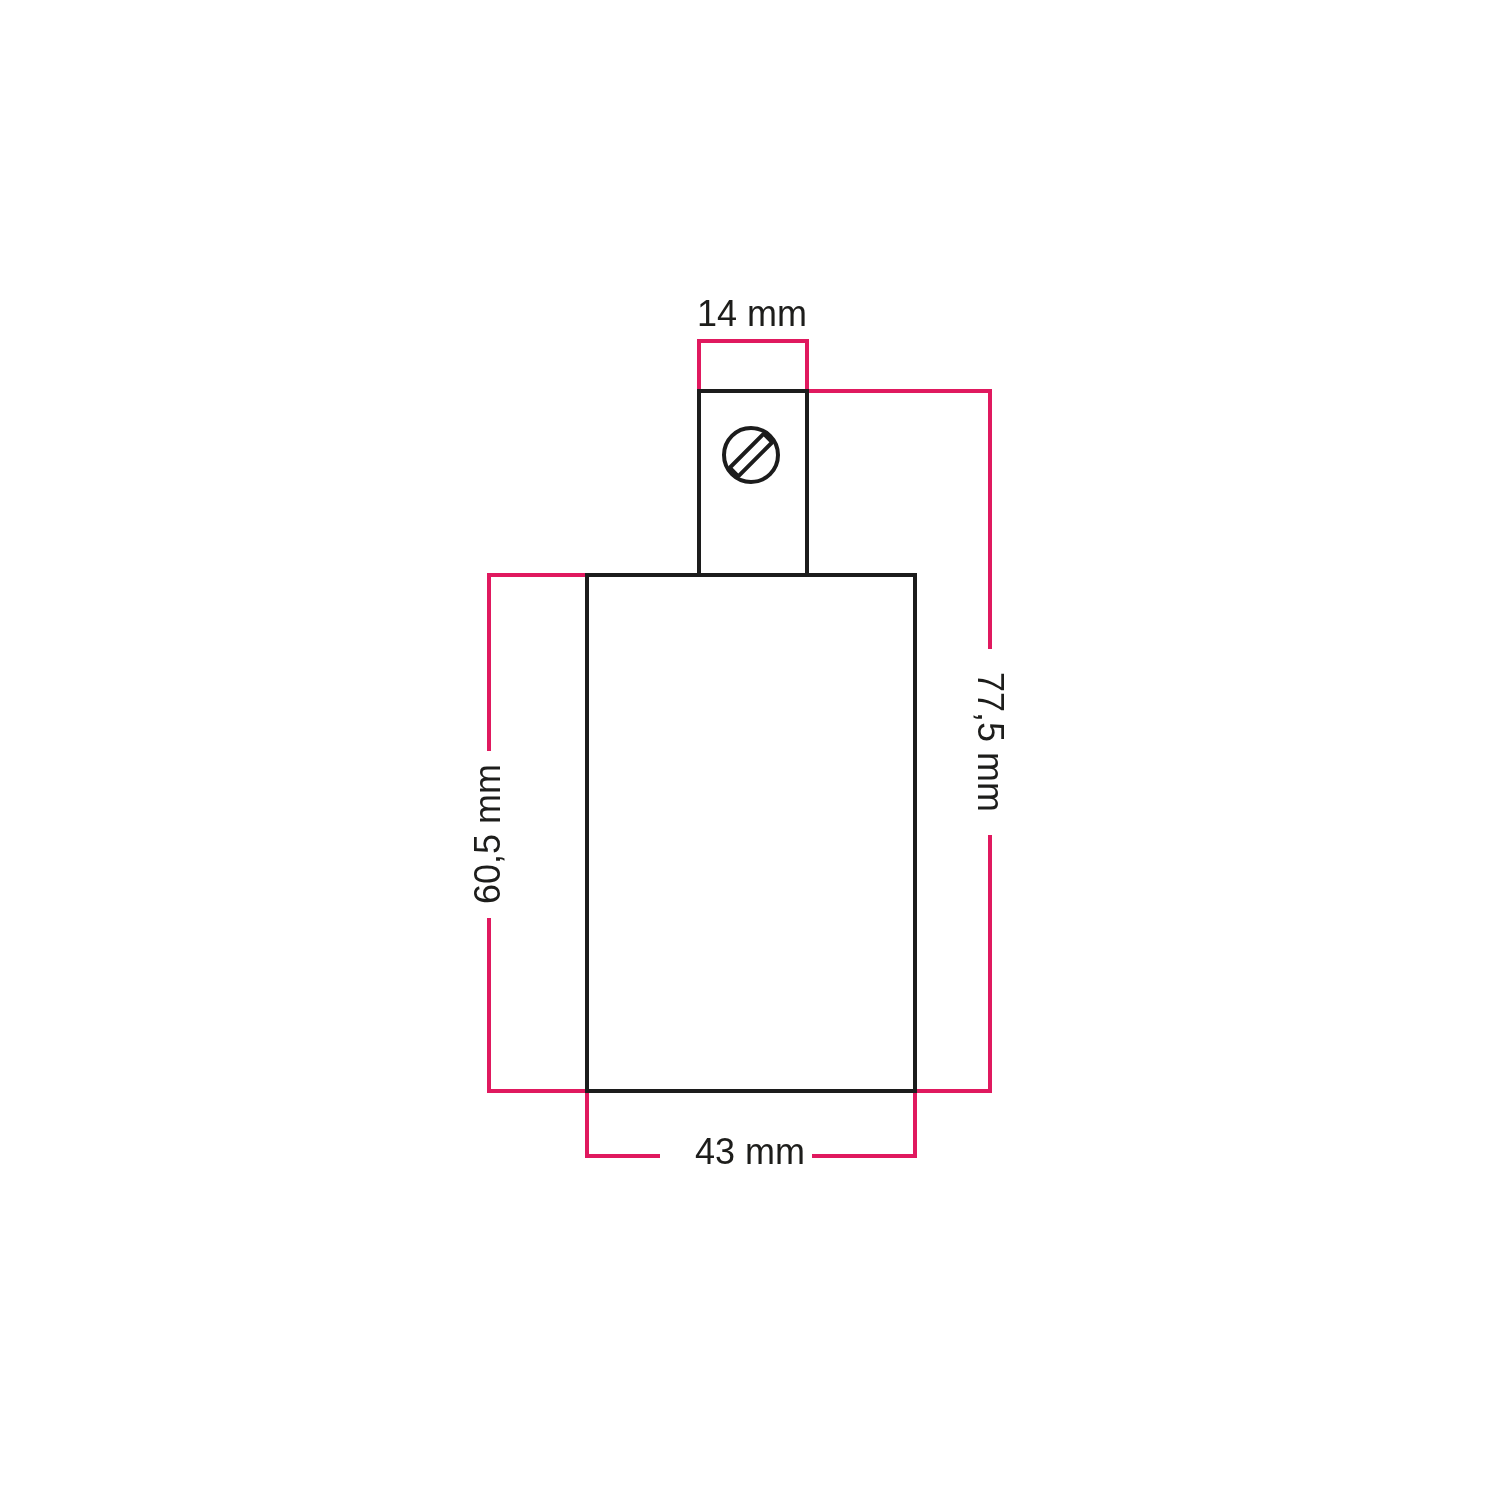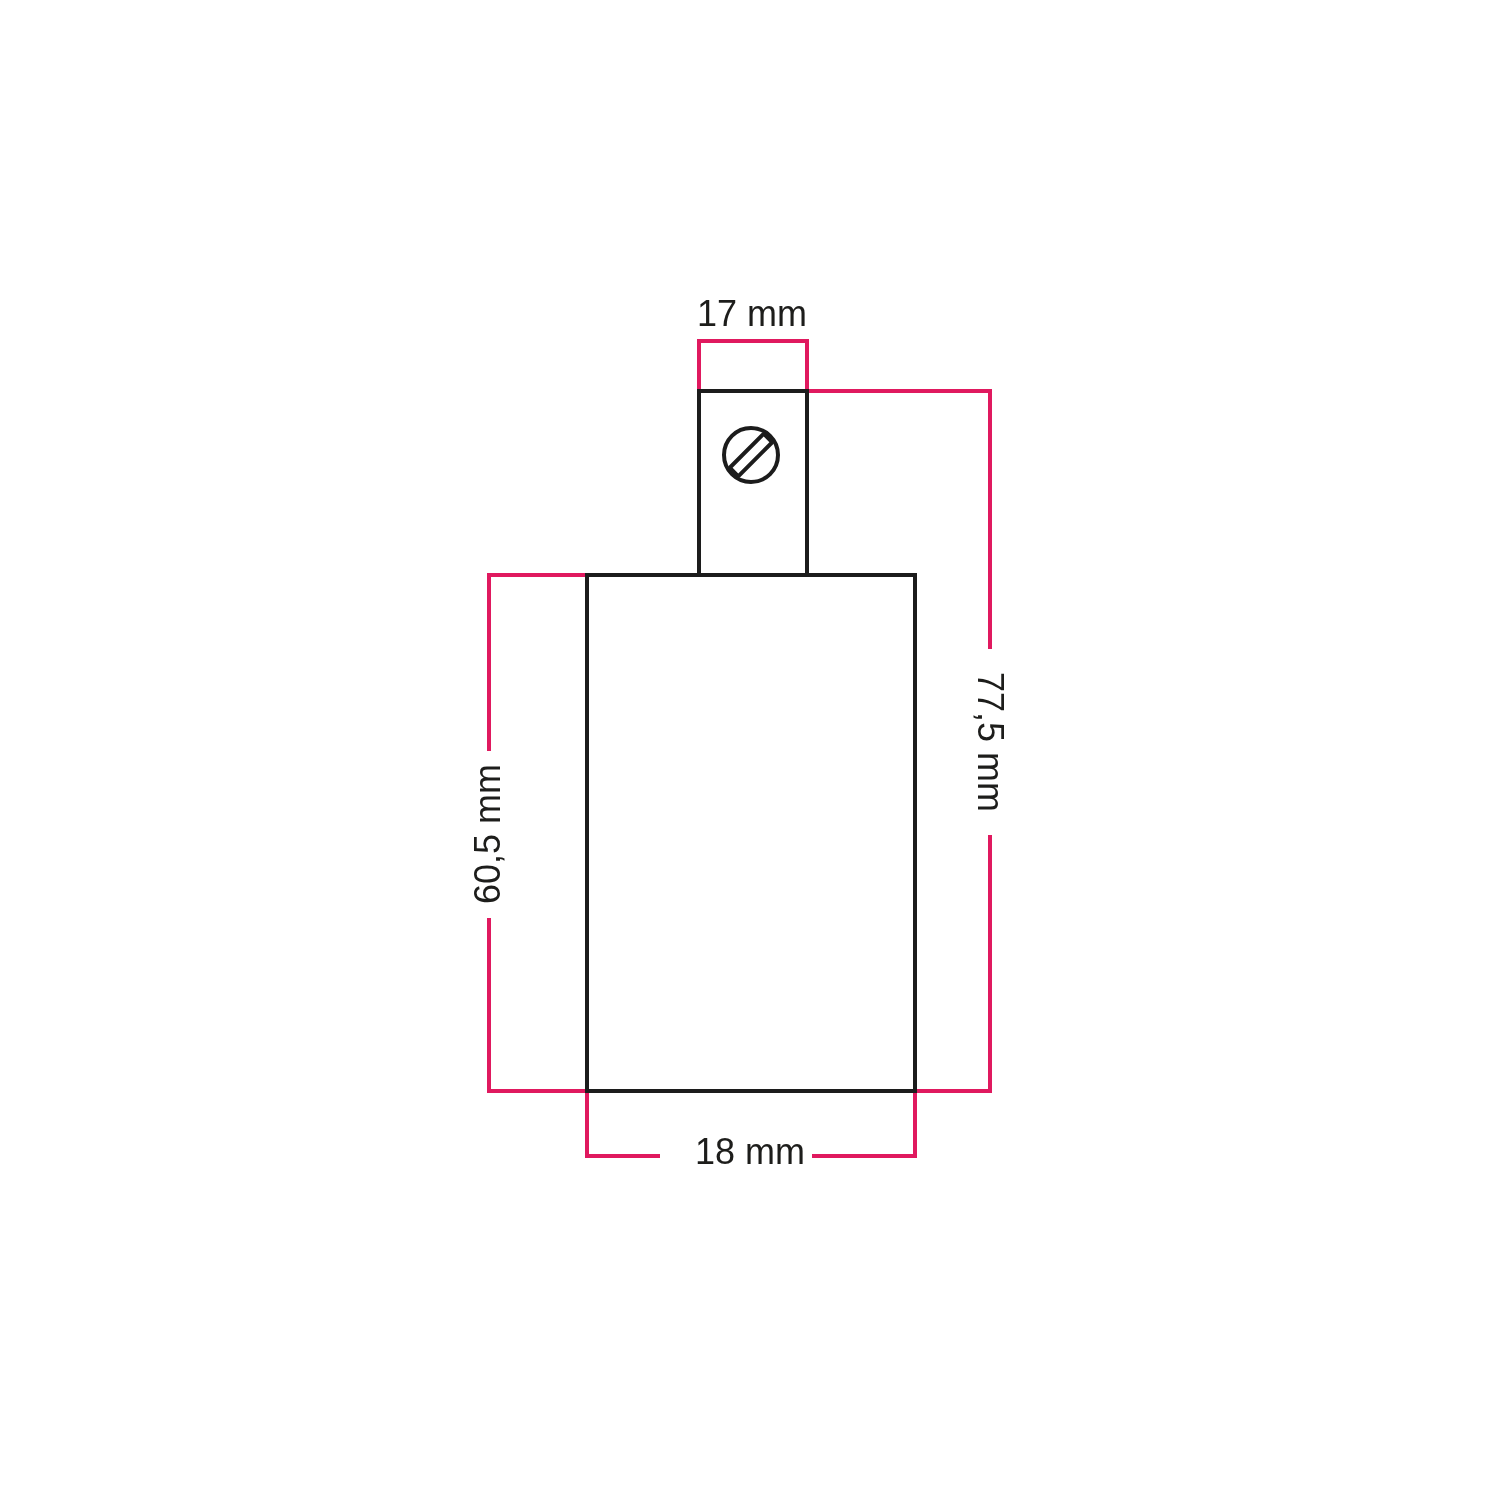--- a/index.html
+++ b/index.html
@@ -82,33 +82,33 @@
 <div class="canvas">
 
   <div class="outline-rect rect-body"></div>
   <div class="outline-rect rect-neck"></div>
   <div class="screw-circle"></div>
   <div class="screw-slot"></div>
 
   <div class="dim dim-top-bracket-h"></div>
   <div class="dim dim-top-leg-left"></div>
   <div class="dim dim-top-leg-right"></div>
-  <div class="dim-label label-top">17 mm</div>
+  <div class="dim-label label-top">14 mm</div>
 
   <div class="dim dim-right-h-top"></div>
   <div class="dim dim-right-v-1"></div>
   <div class="dim dim-right-v-2"></div>
   <div class="dim dim-right-h-bottom"></div>
   <div class="dim-label label-right">77,5 mm</div>
 
   <div class="dim dim-left-h-top"></div>
   <div class="dim dim-left-v-1"></div>
   <div class="dim dim-left-v-2"></div>
   <div class="dim dim-left-h-bottom"></div>
   <div class="dim-label label-left">60,5 mm</div>
 
   <div class="dim dim-bottom-leg-left"></div>
   <div class="dim dim-bottom-leg-right"></div>
   <div class="dim dim-bottom-h-left"></div>
   <div class="dim dim-bottom-h-right"></div>
-  <div class="dim-label label-bottom">18 mm</div>
+  <div class="dim-label label-bottom">43 mm</div>
 
 </div>
 
 </body></html>

